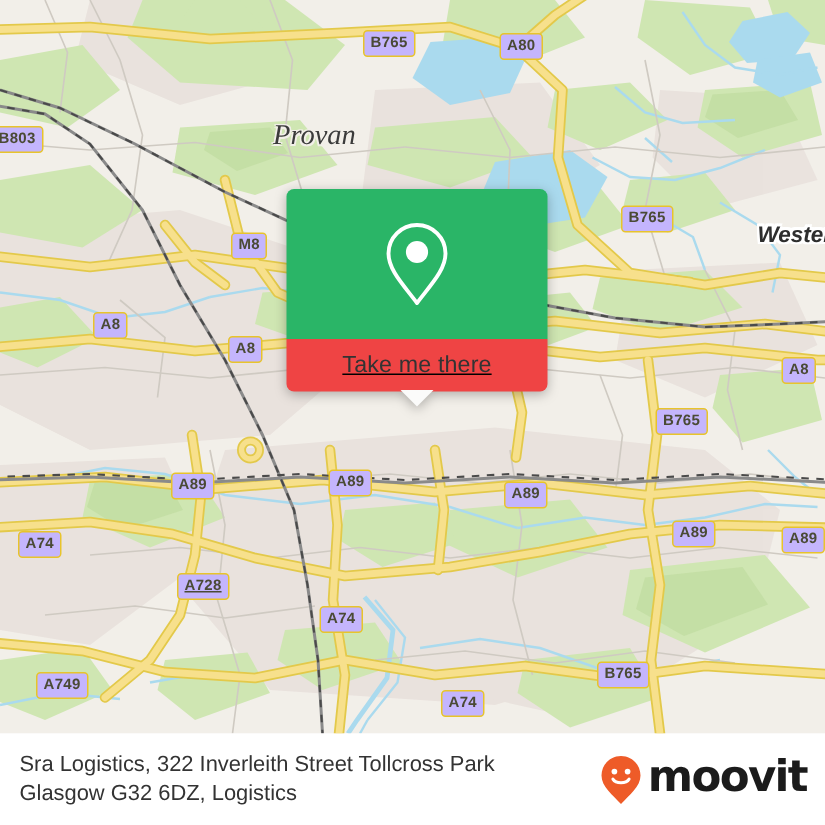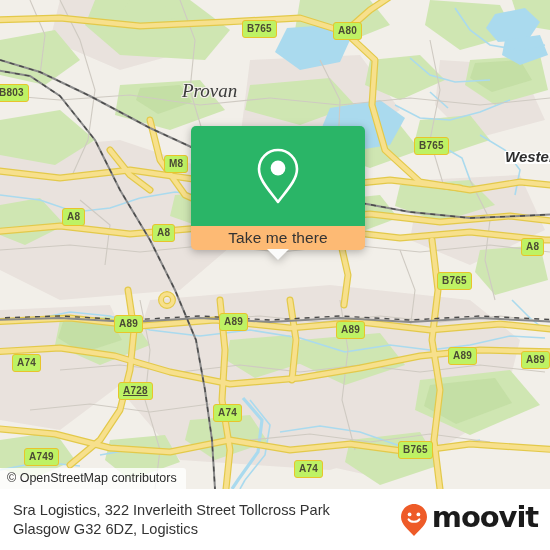--- a/index.html
+++ b/index.html
@@ -36,21 +36,21 @@
   .map-svg {
     position: absolute;
     left: 0;
     top: 0;
     display: block;
   }
 
   
   .shield {
     position: absolute;
-    background: #bef264;
+    background: #c4b5fd;
     border: 1.5px solid #e8c42b;
     border-radius: 3px;
     color: #4a4a35;
     font-family: "Liberation Sans", sans-serif;
     font-size: 10px;
     font-weight: bold;
     line-height: 1;
     padding: 2.5px 4px 3px 4px;
     letter-spacing: .2px;
     white-space: nowrap;
@@ -98,27 +98,28 @@
     border-top-left-radius: 5px;
     border-top-right-radius: 5px;
     display: flex;
     align-items: center;
     justify-content: center;
   }
   .popup-pin {
     display: block;
   }
   .popup-body {
-    background: #fdba74;
-    height: 24px;
+    background: #ef4444;
+    height: 35px;
     border-bottom-left-radius: 5px;
     border-bottom-right-radius: 5px;
     display: flex;
     align-items: center;
     justify-content: center;
+    text-decoration: underline;
   }
   .popup-label {
     font-family: "Liberation Sans", sans-serif;
     font-size: 15.5px;
     color: #333333;
     letter-spacing: .1px;
   }
   .popup-tail {
     position: absolute;
     left: 50%;
@@ -364,21 +365,21 @@
       </g>
     </svg>
 
     <div class="place" style="left:182px; top:80px;">Provan</div>
     <div class="place sans" style="left:505px; top:148px;">Westerh</div>
 
     <div class="shield" style="left:-6px;  top:84px;">B803</div>
     <div class="shield" style="left:242px; top:20px;">B765</div>
     <div class="shield" style="left:333px; top:22px;">A80</div>
     <div class="shield" style="left:414px; top:137px;">B765</div>
-    <div class="shield" style="left:164px; top:155px;">M8</div>
+    <div class="shield" style="left:154px; top:155px;">M8</div>
     <div class="shield" style="left:62px;  top:208px;">A8</div>
     <div class="shield" style="left:152px; top:224px;">A8</div>
     <div class="shield" style="left:521px; top:238px;">A8</div>
     <div class="shield" style="left:437px; top:272px;">B765</div>
     <div class="shield" style="left:114px; top:315px;">A89</div>
     <div class="shield" style="left:219px; top:313px;">A89</div>
     <div class="shield" style="left:336px; top:321px;">A89</div>
     <div class="shield" style="left:448px; top:347px;">A89</div>
     <div class="shield" style="left:521px; top:351px;">A89</div>
     <div class="shield" style="left:12px;  top:354px;">A74</div>
@@ -394,21 +395,20 @@
           <path d="M23 3 C12.5 3 4 11.5 4 22 C4 33 14 43 23 55 C32 43 42 33 42 22 C42 11.5 33.5 3 23 3 Z" fill="none" stroke="#ffffff" stroke-width="2.6" stroke-linejoin="round"></path>
           <circle cx="23" cy="21" r="7.4" fill="#ffffff"></circle>
         </svg>
       </div>
       <div class="popup-body">
         <span class="popup-label">Take me there</span>
       </div>
       <div class="popup-tail"></div>
     </div>
 
-    <div class="attribution">© OpenStreetMap contributors</div>
   </div>
 
   <div class="footer">
 
     <div class="footer-inner">
       <div class="footer-address">
         <span class="line">Sra Logistics, 322 Inverleith Street Tollcross Park</span>
         <span class="line">Glasgow G32 6DZ, Logistics</span>
       </div>
       <div class="brand">

